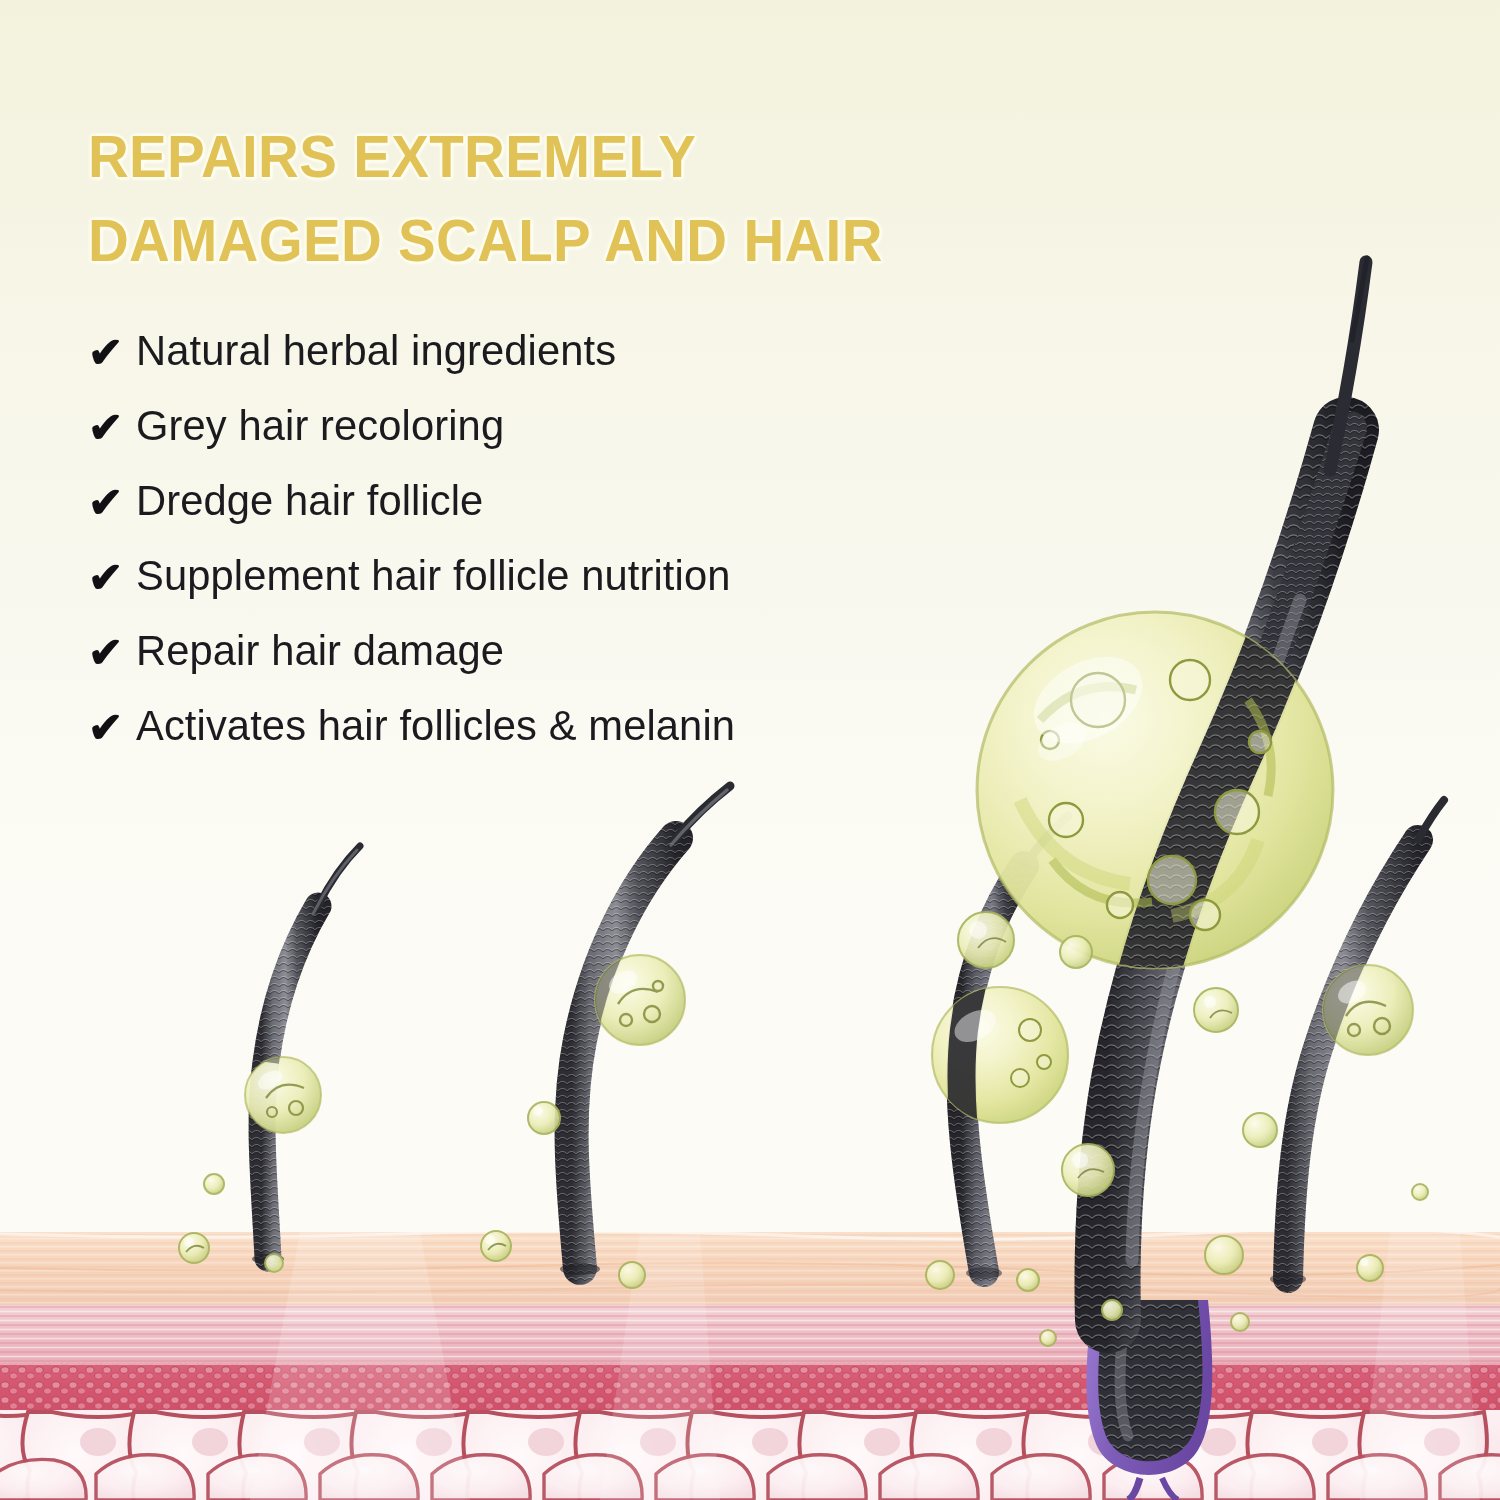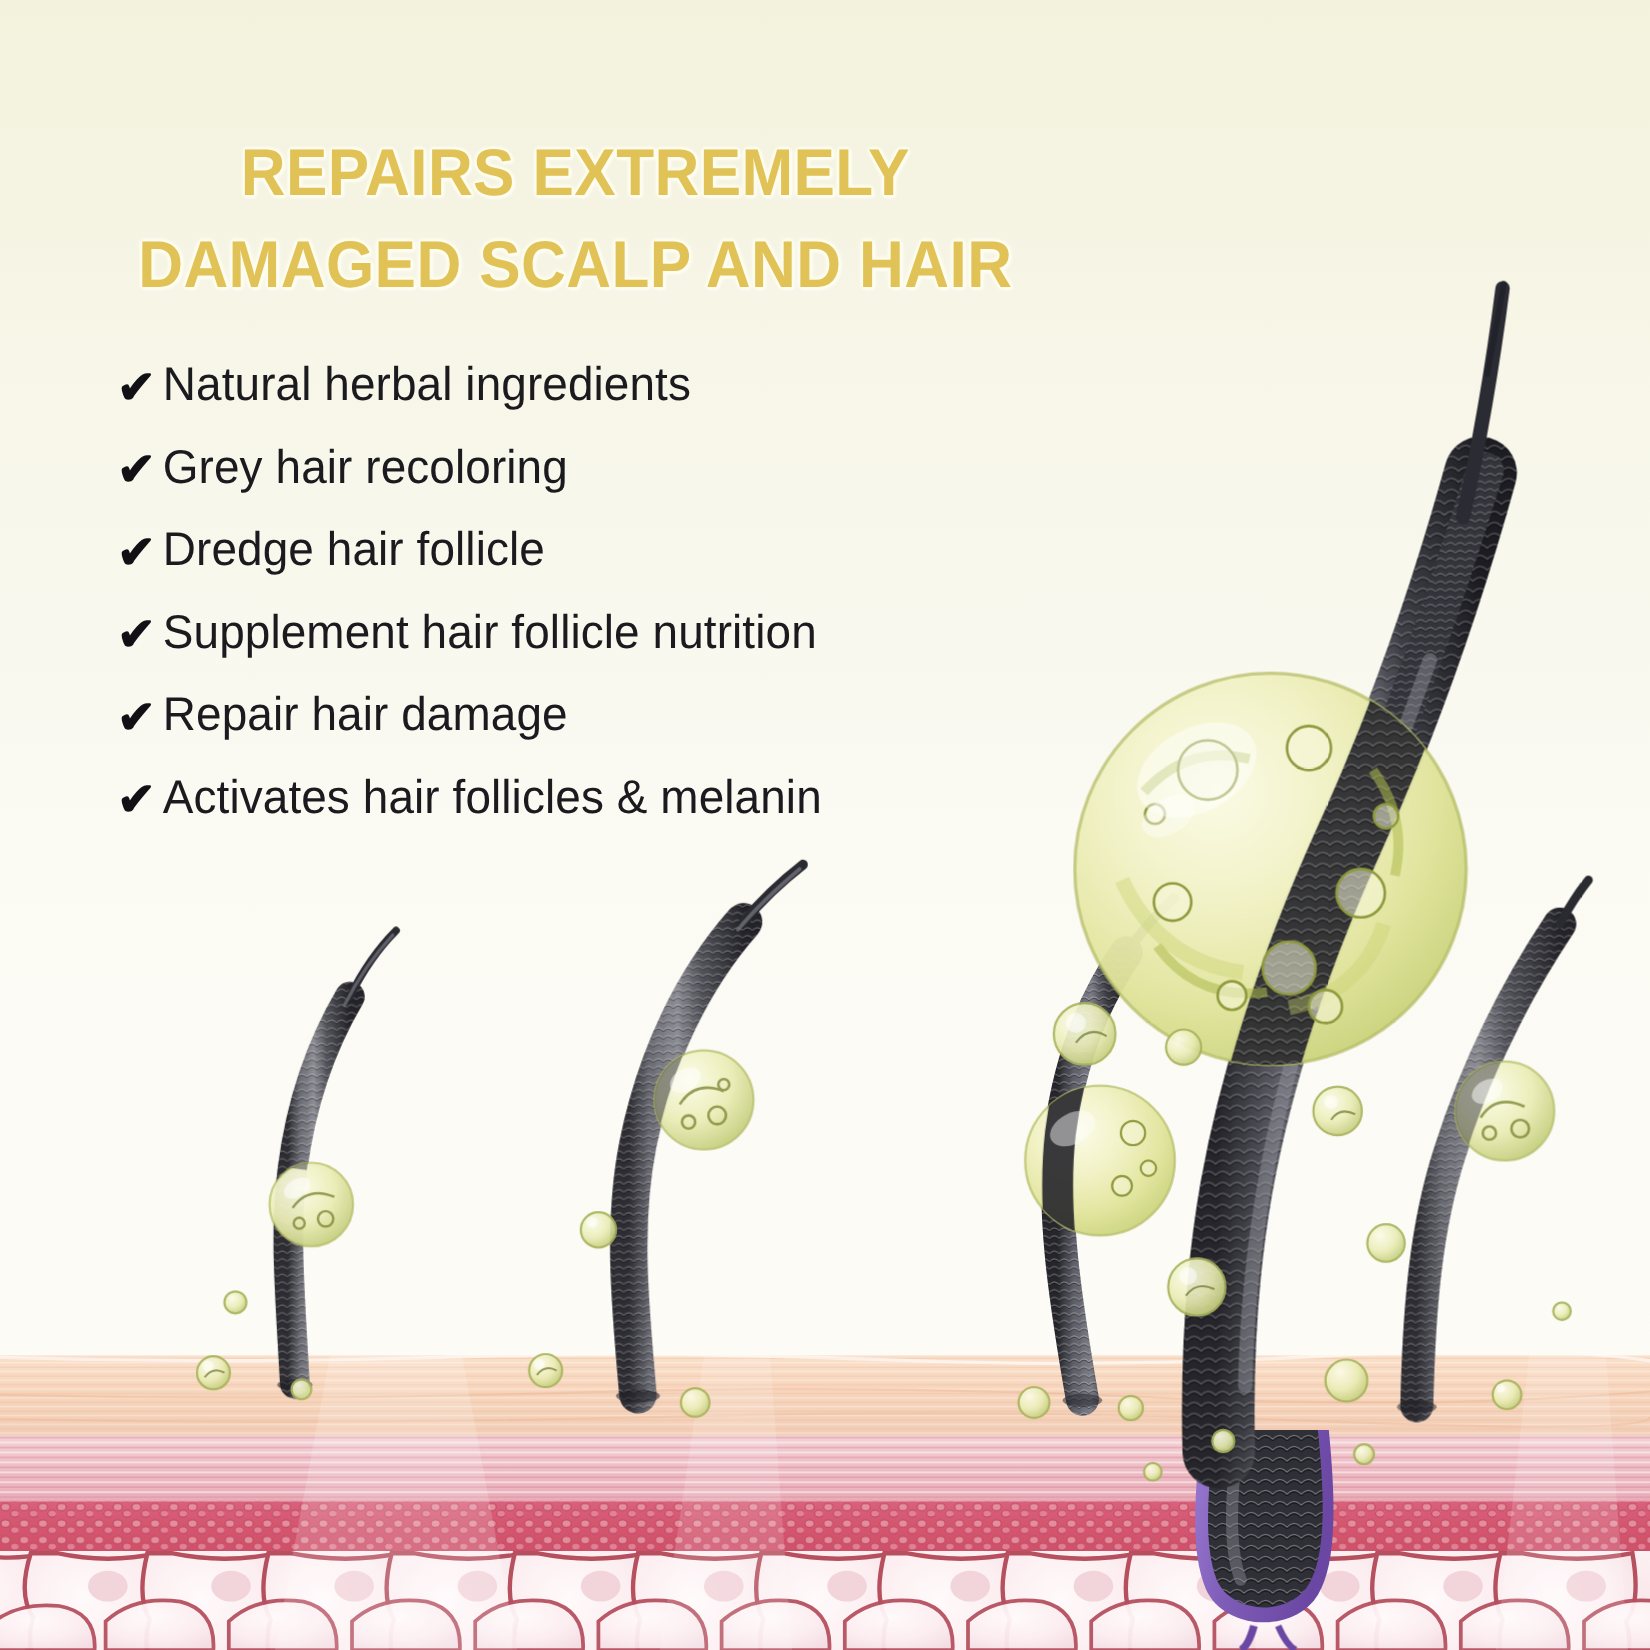--- a/index.html
+++ b/index.html
@@ -19,25 +19,24 @@
     background:linear-gradient(180deg,#f3f2dd 0%,#f6f5e4 14%,#f9f8ee 34%,#fbfaf4 52%,#fcfbf7 70%,#fdfcf8 100%);
   }
 
   
   #scene { position:absolute; inset:0; }
   #scene svg { display:block; width:1500px; height:1500px; }
 
   
   #copy {
     position:absolute;
-    left:100px;
+    left:88px;
     top:118px;
     width:900px;
     z-index:40;
-    text-align:center;
   }
 
   .headline {
     font-family:"Liberation Sans Narrow","Liberation Sans", sans-serif;
     font-weight:700;
     font-size:60px;
     line-height:78px;
     letter-spacing:0.4px;
     color:#e0c257;
     text-transform:uppercase;

